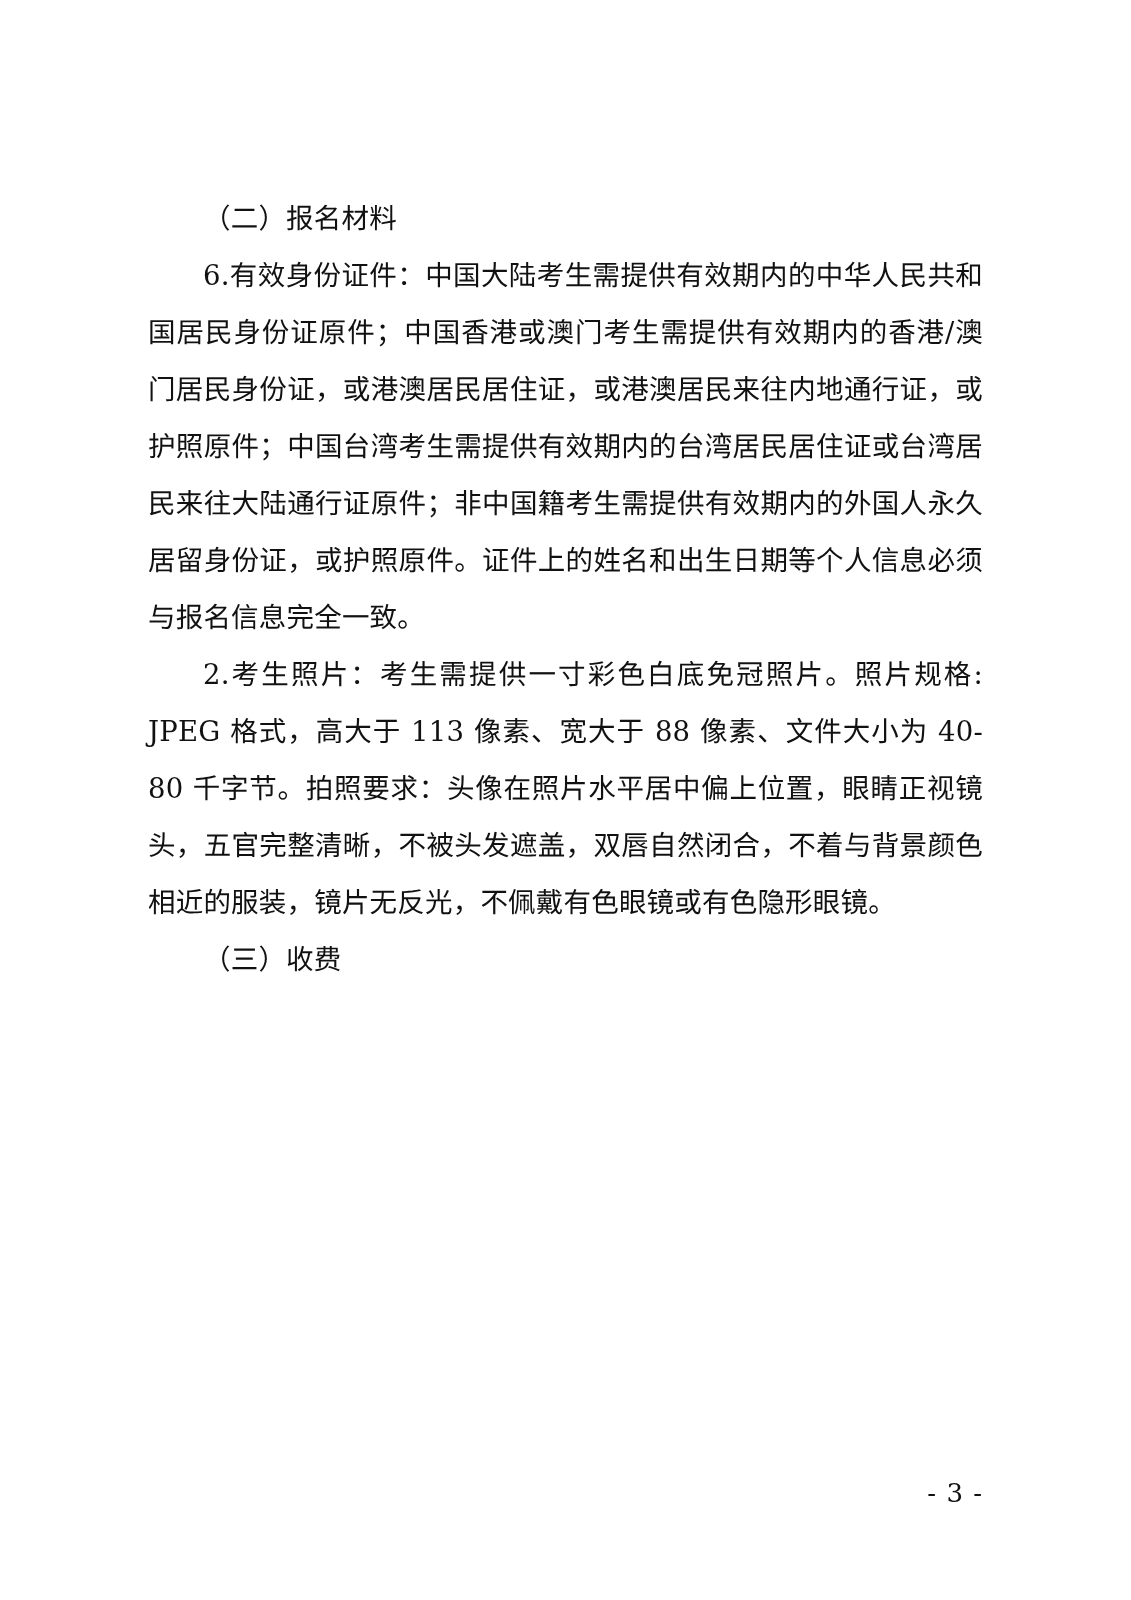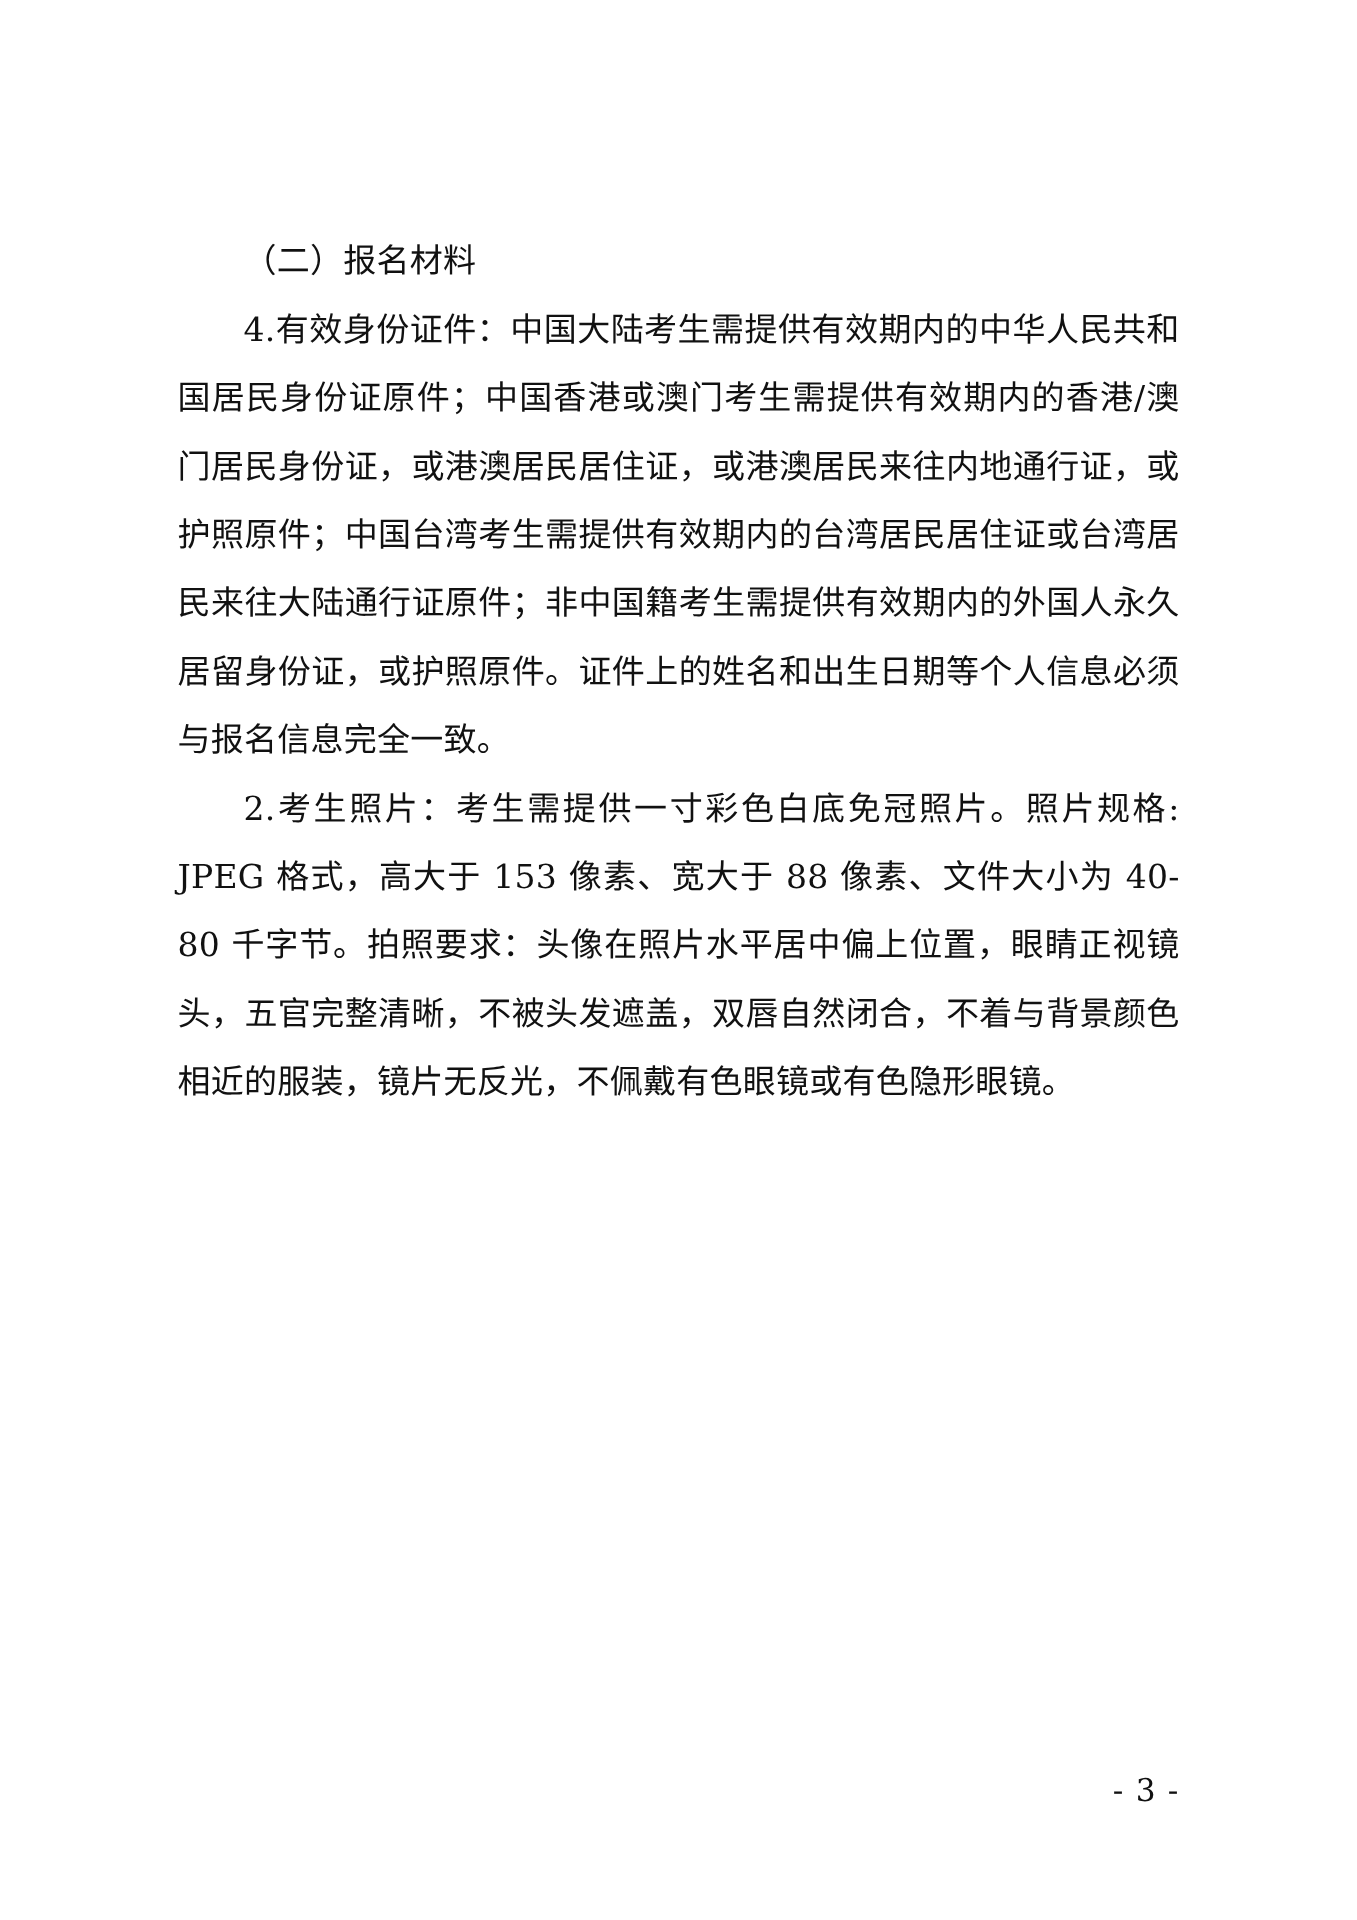--- a/index.html
+++ b/index.html
@@ -45,17 +45,18 @@
     color: #111111;
     letter-spacing: 1px;
   }
 </style>
 </head>
 <body>
 
 <div class="page">
   <div class="doc-body">
     <p class="para">（二）报名材料</p>
-    <p class="para">4.有效身份证件：中国大陆考生需提供有效期内的中华人民共和国居民身份证原件；中国香港或澳门考生需提供有效期内的香港/澳门居民身份证，或港澳居民居住证，或港澳居民来往内地通行证，或护照原件；中国台湾考生需提供有效期内的台湾居民居住证或台湾居民来往大陆通行证原件；非中国籍考生需提供有效期内的外国人永久居留身份证，或护照原件。证件上的姓名和出生日期等个人信息必须与报名信息完全一致。</p>
-    <p class="para">2.考生照片：考生需提供一寸彩色白底免冠照片。照片规格: JPEG 格式，高大于 153 像素、宽大于 88 像素、文件大小为 40-80 千字节。拍照要求：头像在照片水平居中偏上位置，眼睛正视镜头，五官完整清晰，不被头发遮盖，双唇自然闭合，不着与背景颜色相近的服装，镜片无反光，不佩戴有色眼镜或有色隐形眼镜。</p>
+    <p class="para">6.有效身份证件：中国大陆考生需提供有效期内的中华人民共和国居民身份证原件；中国香港或澳门考生需提供有效期内的香港/澳门居民身份证，或港澳居民居住证，或港澳居民来往内地通行证，或护照原件；中国台湾考生需提供有效期内的台湾居民居住证或台湾居民来往大陆通行证原件；非中国籍考生需提供有效期内的外国人永久居留身份证，或护照原件。证件上的姓名和出生日期等个人信息必须与报名信息完全一致。</p>
+    <p class="para">2.考生照片：考生需提供一寸彩色白底免冠照片。照片规格: JPEG 格式，高大于 113 像素、宽大于 88 像素、文件大小为 40-80 千字节。拍照要求：头像在照片水平居中偏上位置，眼睛正视镜头，五官完整清晰，不被头发遮盖，双唇自然闭合，不着与背景颜色相近的服装，镜片无反光，不佩戴有色眼镜或有色隐形眼镜。</p>
+    <p class="para">（三）收费</p>
   </div>
   <div class="page-number">- 3 -</div>
 </div>
 
 </body></html>

